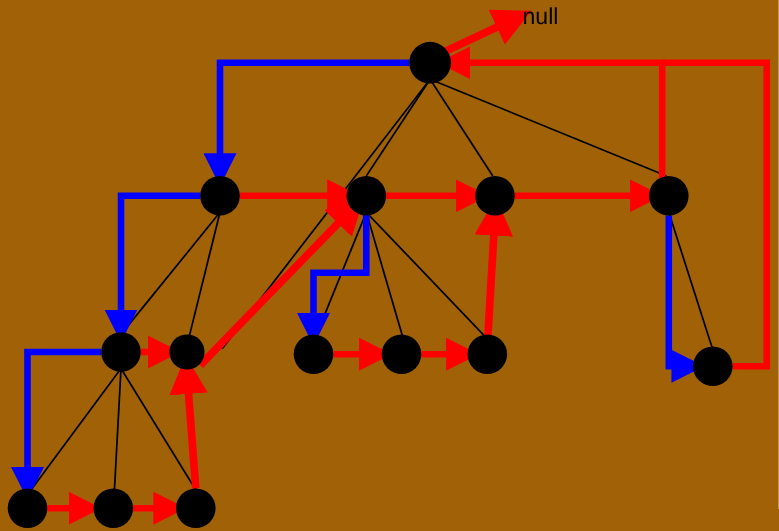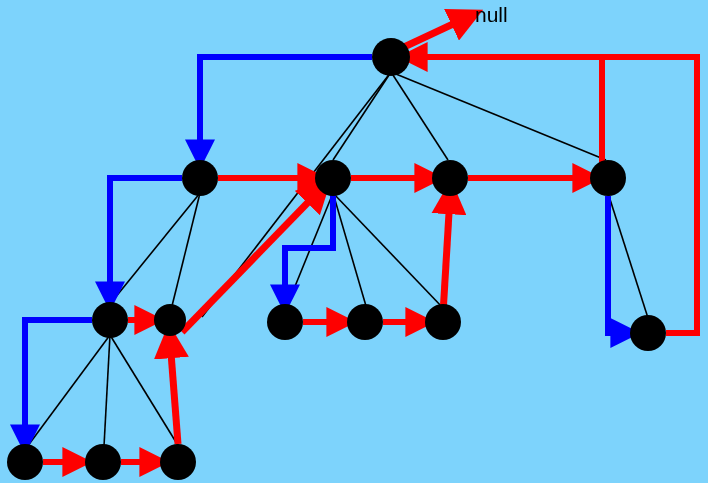--- a/index.html
+++ b/index.html
@@ -1,19 +1,19 @@
 <!DOCTYPE html>
 <html><head>
 <meta charset="utf-8">
 <title>Threaded Tree Diagram</title>
 <style>
   html,body{margin:0;padding:0;background:#ffffff;}
   body{width:708px;height:483px;overflow:hidden;
        font-family:"Liberation Sans", sans-serif;}
-  #canvas-wrap{position:relative;width:708px;height:483px;background:#7dd3fc;}
+  #canvas-wrap{position:relative;width:708px;height:483px;background:#a16207;}
   svg#diagram{position:absolute;left:0;top:0;width:708px;height:483px;display:block;}
   .node-circle{fill:#000000;}
   .tree-edge{stroke:#000000;stroke-width:1.6;fill:none;stroke-linecap:butt;}
   .succ-edge{stroke:#fe0000;fill:none;stroke-linecap:butt;stroke-linejoin:miter;}
   .pred-edge{stroke:#0000fe;fill:none;stroke-linecap:butt;stroke-linejoin:miter;}
   .null-label{font-family:"Liberation Sans", sans-serif;font-size:21px;fill:#000;}
 </style>
 </head>
 <body>
 

